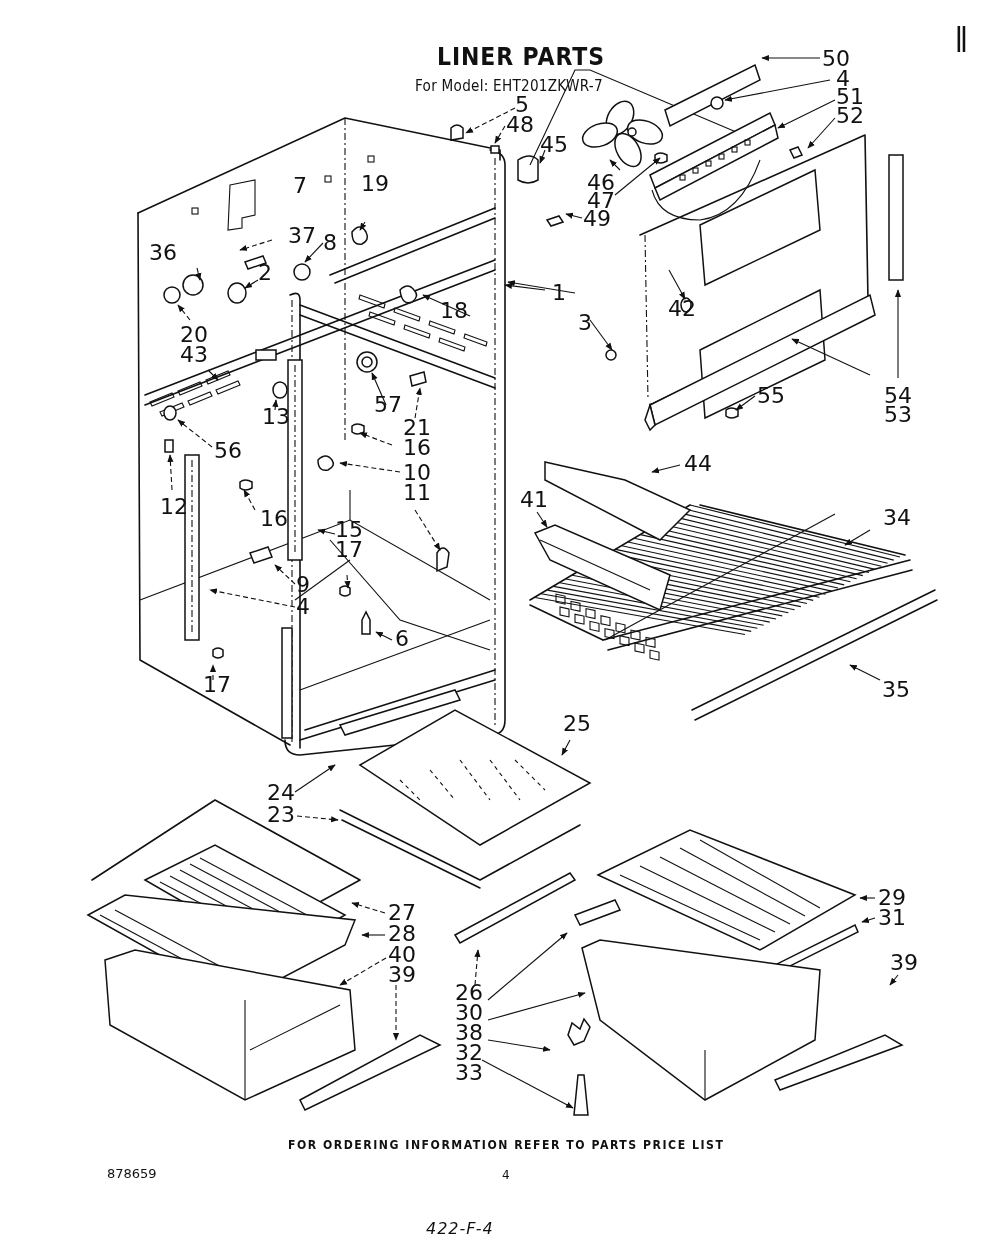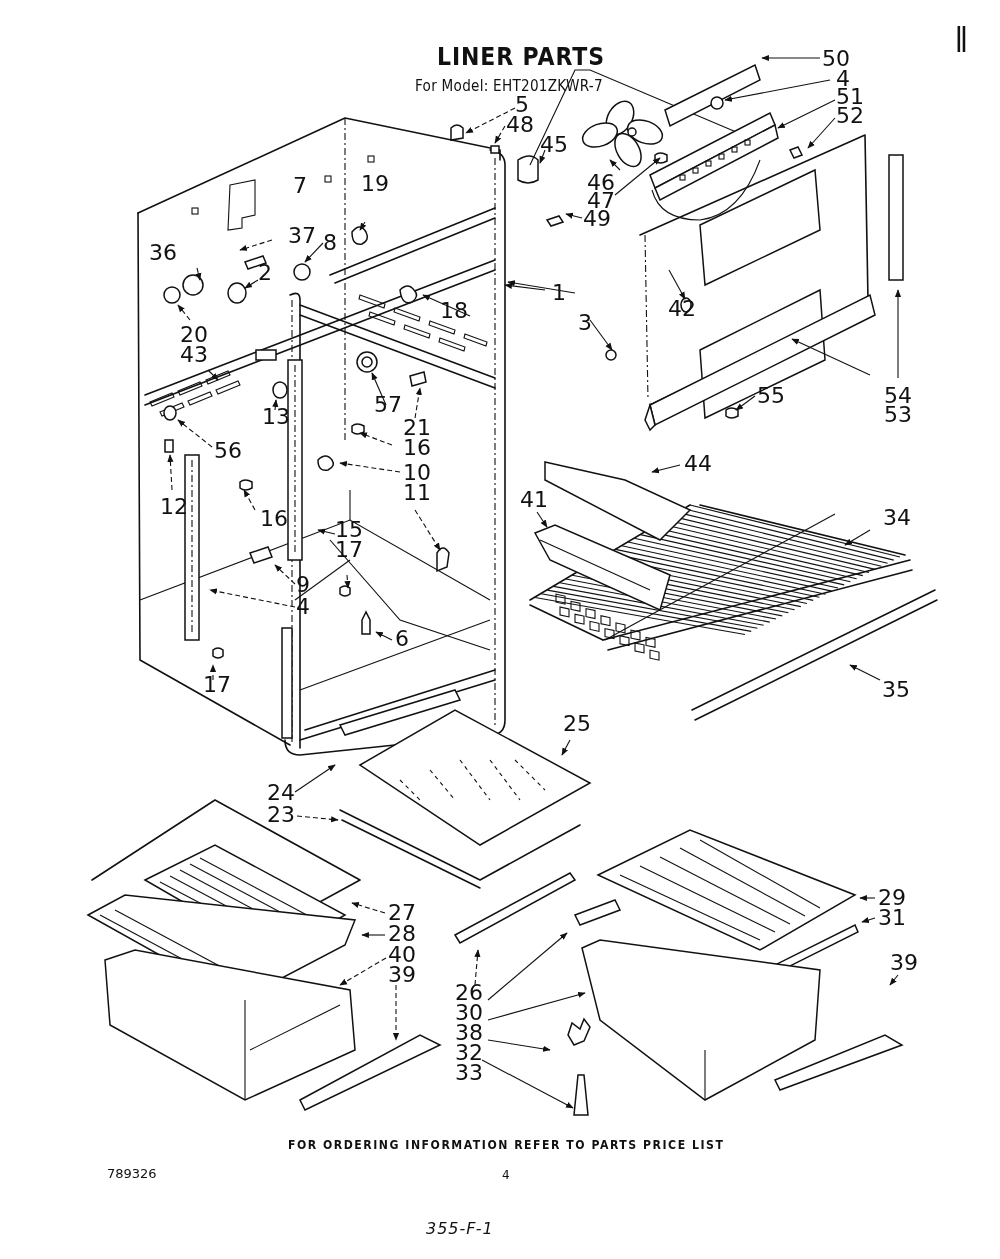--- a/index.html
+++ b/index.html
@@ -404,15 +404,15 @@
     <text x="455" y="1060">32</text>
     <text x="455" y="1080">33</text>
 
     <text x="878" y="905">29</text>
     <text x="878" y="925">31</text>
     <text x="890" y="970">39</text>
   </g>
 </svg>
 
 <div class="footer-note">FOR ORDERING INFORMATION REFER TO PARTS PRICE LIST</div>
-<div class="doc-number">789326</div>
+<div class="doc-number">878659</div>
 <div class="page-number">4</div>
-<div class="handwritten-code">355-F-1</div>
+<div class="handwritten-code">422-F-4</div>
 
 </body></html>

